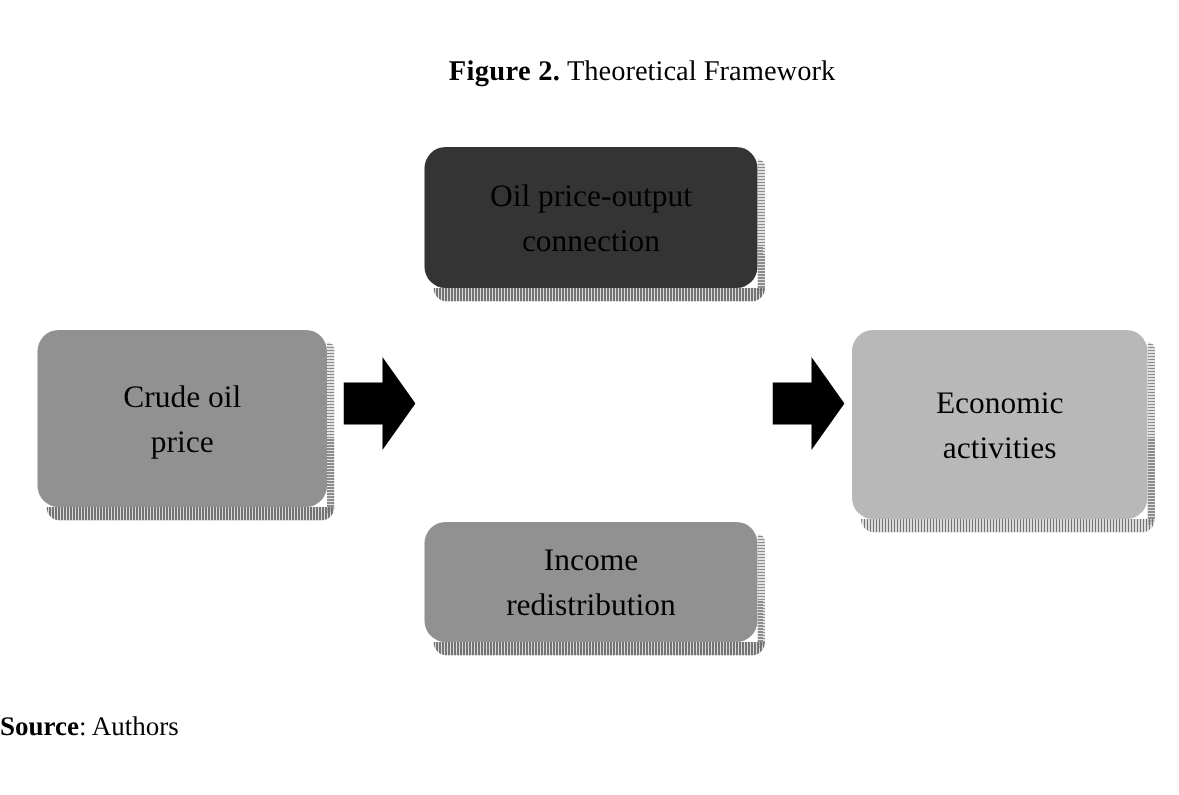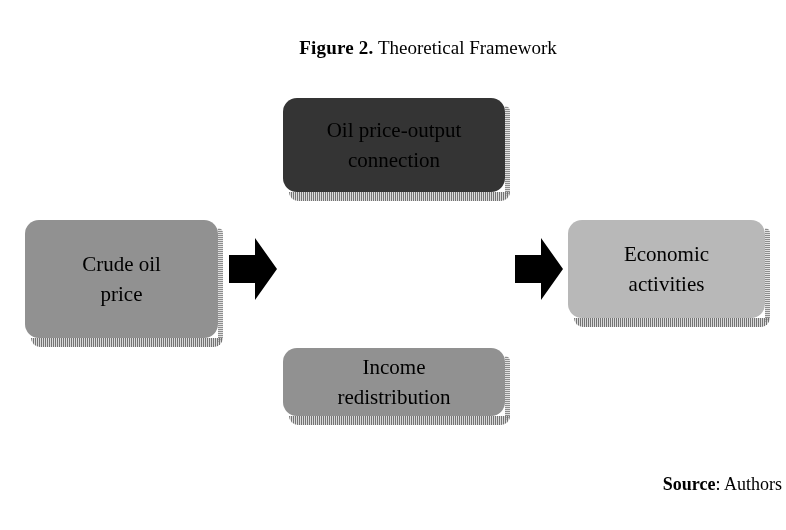--- a/index.html
+++ b/index.html
@@ -105,40 +105,40 @@
   }
 
   .node--dark  { background: #343434; }
   .node--mid   { background: #919191; }
   .node--light { background: #b8b8b8; }
 
   
   .node--oil-price-output { left: 283px; top: 98px;  width: 222px; height: 94px;  }
   .node--crude-oil-price  { left: 25px;  top: 220px; width: 193px; height: 118px;  }
   .node--resource-curse   { left: 283px; top: 220px; width: 222px; height: 98px;  }
-  .node--economic         { left: 568px; top: 220px; width: 197px; height: 98px;  }
-  .node--income-redist    { left: 283px; top: 348px; width: 222px; height: 68px;  }
+  .node--economic         { left: 568px; top: 220px; width: 197px; height: 126px;  }
+  .node--income-redist    { left: 283px; top: 348px; width: 222px; height: 80px;  }
 
   
   .arrow {
     position: absolute;
     width: 48px;
     height: 62px;
   }
   .arrow svg { display: block; width: 100%; height: 100%; }
   .arrow--one { left: 229px; top: 238px; }
   .arrow--two { left: 515px; top: 238px; }
 
   
   .source-line {
     position: absolute;
     left: 0;
     top: 472px;
     width: 782px;
-    text-align: right;
+    text-align: left;
     font-size: 18px;
     line-height: 24px;
     white-space: nowrap;
   }
   .source-line .src-label { font-weight: bold; }
   .source-line .src-value { font-weight: normal; }
 </style>
 </head>
 <body>
 

